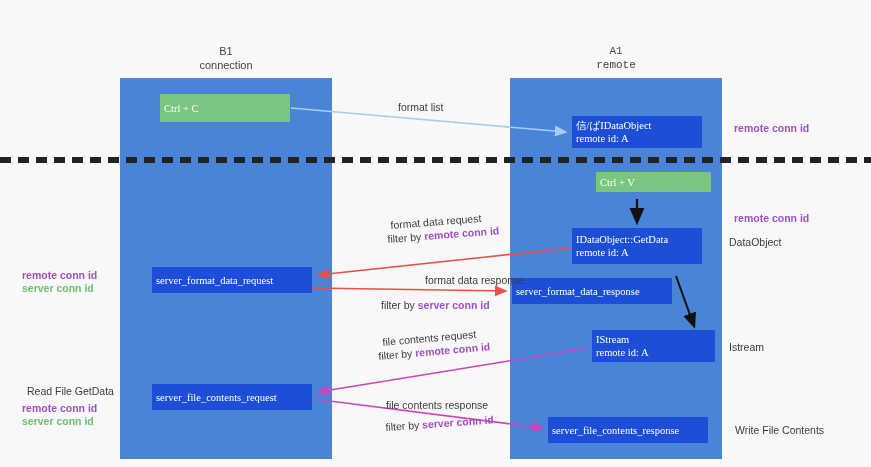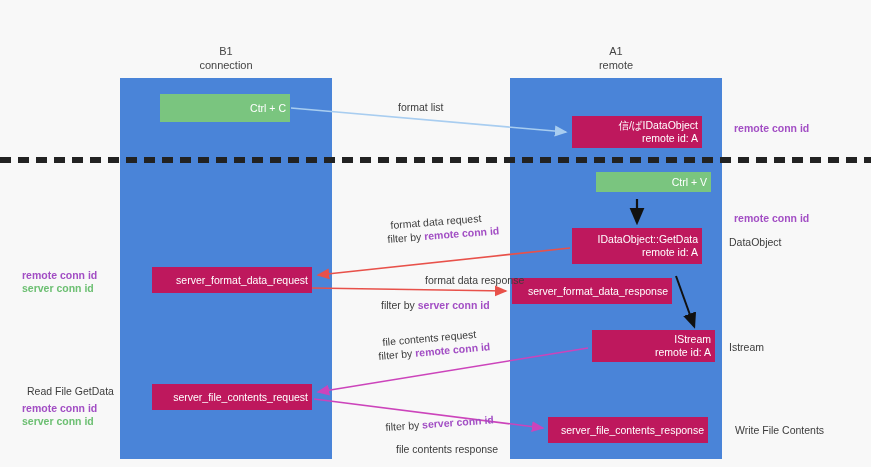--- a/index.html
+++ b/index.html
@@ -28,21 +28,21 @@
 
   .lane-head {
     position: absolute;
     text-align: center;
     color: #444444;
     font-size: 11px;
     line-height: 14px;
     width: 212px;
   }
   #head-b1 { left: 120px; top: 44px; }
-  #head-a1 { left: 510px; top: 44px; }
+  #head-a1 { left: 510px; top: 44px; font-family: Liberation Mono, monospace; }
 
   
   #title {
     position: absolute;
     left: 0;
     top: 7px;
     width: 871px;
     text-align: center;
     color: #3c3c3c;
     font-size: 15px;
@@ -57,30 +57,31 @@
     width: 871px;
     height: 6px;
   }
 
   
   .box {
     position: absolute;
     box-sizing: border-box;
     display: flex;
     flex-direction: column;
-    align-items: flex-end;
+    align-items: flex-start;
     justify-content: center;
     color: #ffffff;
     font-size: 10.5px;
     line-height: 13px;
     text-align: center;
     padding: 2px 4px;
+    font-family: Liberation Serif, serif;
   }
   .box.green { background: #7ac57f; }
-  .box.orange { background: #be185d; }
+  .box.orange { background: #1d4ed8; }
   .box .l2 { display: block; }
 
   #box-ctrlc   { left: 160px; top: 94px;  width: 130px; height: 28px; }
   #box-idataobj{ left: 572px; top: 116px; width: 130px; height: 32px; }
   #box-ctrlv   { left: 596px; top: 172px; width: 115px; height: 20px; }
   #box-getdata { left: 572px; top: 228px; width: 130px; height: 36px; }
   #box-sfdreq  { left: 152px; top: 267px; width: 160px; height: 26px; }
   #box-sfdresp { left: 512px; top: 278px; width: 160px; height: 26px; }
   #box-istream { left: 592px; top: 330px; width: 123px; height: 32px; }
   #box-sfcreq  { left: 152px; top: 384px; width: 160px; height: 26px; }
@@ -107,21 +108,21 @@
   #lbl-istream-out { left: 729px; top: 341px; }
   #lbl-write-file  { left: 735px; top: 424px; }
 
   #lbl-fdreq   { left: 390px; top: 219px; transform: rotate(-4.5deg); }
   #lbl-fdreq-f { left: 387px; top: 233px; transform: rotate(-4.5deg); }
   #lbl-fdresp  { left: 390px; top: 274px; padding-left: 35px; }
   #lbl-fdresp-f{ left: 381px; top: 299px; }
 
   #lbl-fcreq   { left: 382px; top: 336px; transform: rotate(-5deg); }
   #lbl-fcreq-f { left: 378px; top: 350px; transform: rotate(-5deg); }
-  #lbl-fcresp  { left: 396px; top: 399px; margin-top: 44px; }
+  #lbl-fcresp  { left: 386px; top: 399px; }
   #lbl-fcresp-f{ left: 385px; top: 421px; transform: rotate(-4deg); }
 
   #lbl-left-rc { left: 22px; top: 269px; }
   #lbl-left-sc { left: 22px; top: 282px; }
   #lbl-read-file { left: 27px; top: 385px; }
   #lbl-left2-rc { left: 22px; top: 402px; }
   #lbl-left2-sc { left: 22px; top: 415px; }
 
   svg.overlay {
     position: absolute;

